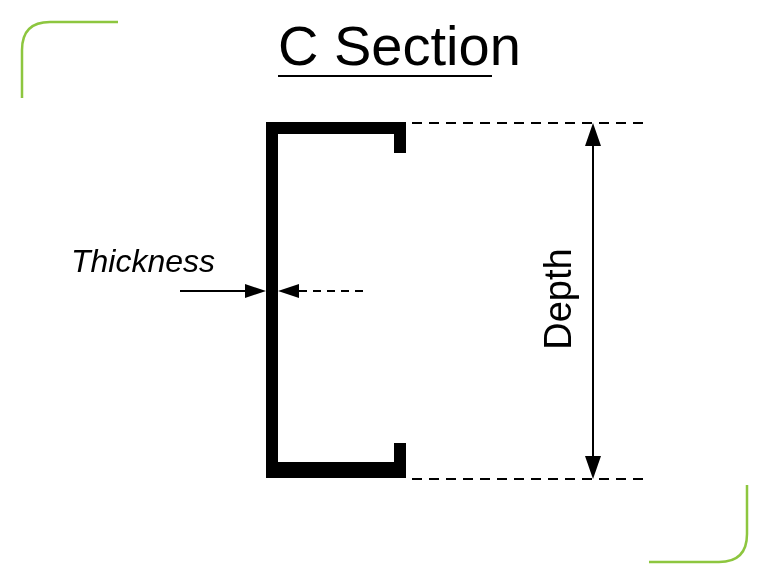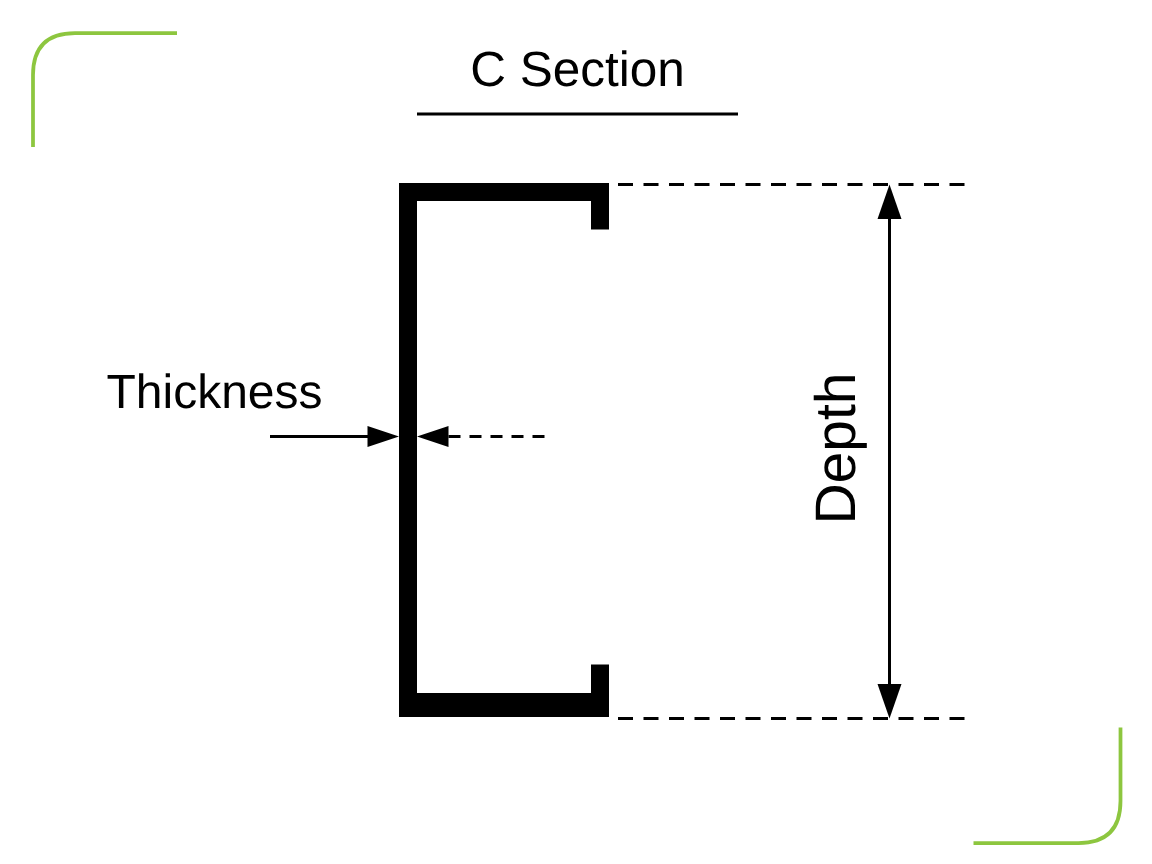--- a/index.html
+++ b/index.html
@@ -22,36 +22,37 @@
     top: 0;
     width: 768px;
     height: 576px;
   }
   .title {
     position: absolute;
     left: 278px;
     top: 20px;
     width: 214px;
     text-align: center;
-    font-size: 33px;
+    font-size: 56px;
     line-height: 52px;
     font-weight: 400;
     border-bottom: 2px solid #000000;
     padding-bottom: 3px;
     white-space: nowrap;
   }
   .thickness-label {
     position: absolute;
     left: 58px;
     top: 244px;
     width: 170px;
     text-align: center;
     font-size: 32px;
     line-height: 34px;
     white-space: nowrap;
+    font-style: italic;
   }
   .depth-label {
     position: absolute;
     left: 558px;
     top: 299px;
     font-size: 38px;
     line-height: 40px;
     white-space: nowrap;
     transform: translate(-50%, -50%) rotate(-90deg);
     transform-origin: center center;

